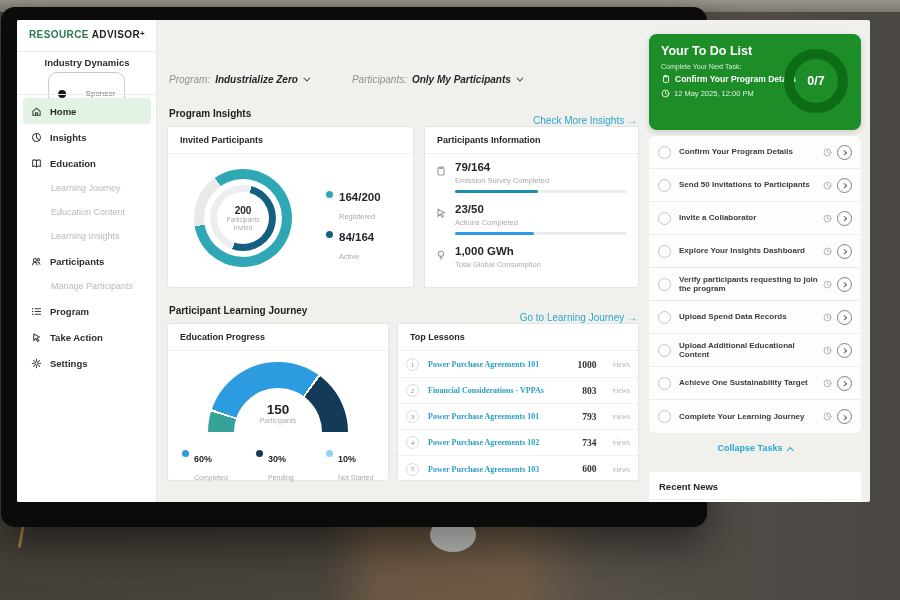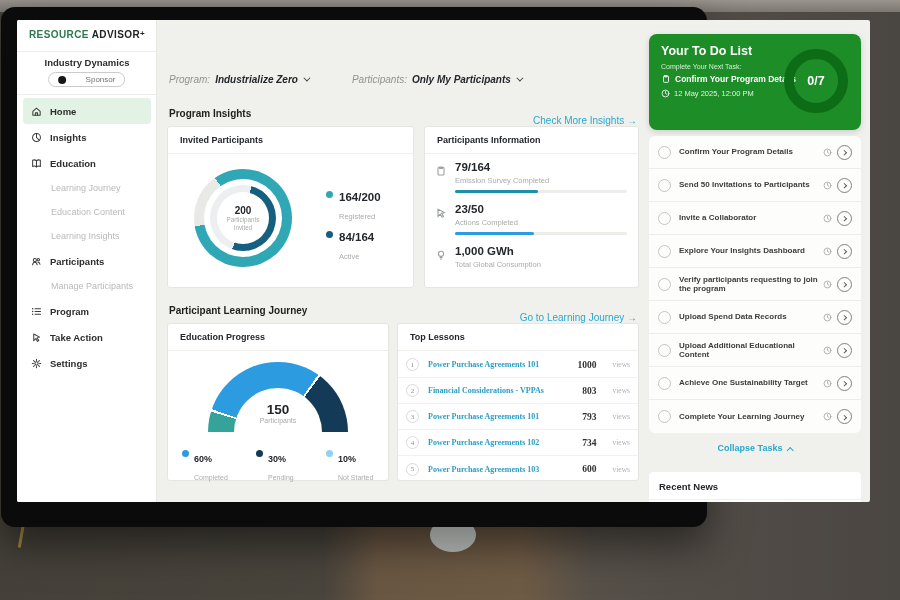--- a/index.html
+++ b/index.html
@@ -11,21 +11,21 @@
 
   .monitor { position:absolute; left:1px; top:7px; width:706px; height:520px; background:#0b0b0b; border-radius:14px; box-shadow:0 18px 40px rgba(0,0,0,.5); }
   .screen { position:absolute; left:16px; top:13px; width:853px; height:482px; background:#f0f1ed; border-radius:2px; overflow:hidden; }
 
   
   .sb { position:absolute; left:0; top:0; width:140px; height:482px; background:#fff; border-right:1px solid #e7e8e4; }
   .sb-logo { position:absolute; left:12px; top:9px; font-size:10px; font-weight:bold; letter-spacing:.4px; }
   .sb-logo .g { color:#2c7a4e; } .sb-logo .d { color:#20241f; } .sb-logo .plus { color:#20241f; font-size:8px; vertical-align:top; }
   .sb-div { position:absolute; left:0; width:140px; border-top:1px solid #ececе8; border-top:1px solid #ececе8; border-top:1px solid #ececea; }
   .sb-org { position:absolute; left:0; top:37px; width:140px; text-align:center; font-size:9.5px; font-weight:bold; color:#2a2d2a; }
-  .sb-pill { position:absolute; left:50%; transform:translateX(-50%); top:52px; display:inline-flex; align-items:center; gap:20px; border:1px solid #c9ccc9; border-radius:9px; padding:2px 9px; font-size:8px; color:#6f7370; background:#fff; }
+  .sb-pill { position:absolute; left:50%; transform:translateX(-50%); top:52px; display:inline-flex; align-items:center; gap:20px; border:1px solid #c9ccc9; border-radius:9px; padding:16px 9px; font-size:8px; color:#6f7370; background:#fff; }
   .sb-pill .dot { width:8px; height:8px; border-radius:50%; background:#15181a; }
   .nav { position:absolute; left:0; top:78px; width:140px; display:flex; flex-direction:column; }
   .nav-item { height:26px; display:flex; align-items:center; gap:8px; padding:0 8px 0 14px; font-size:9.5px; font-weight:bold; color:#2b2e2a; cursor:pointer; }
   .nav-item.active { background:#e2f2e4; margin:0 6px; padding-left:8px; border-radius:4px; }
   .nav-item svg { flex:0 0 auto; stroke:#3a3d39; fill:none; stroke-width:1.1; stroke-linecap:round; stroke-linejoin:round; }
   .nav-sub { height:24px; display:flex; align-items:center; padding-left:34px; font-size:9px; color:#b7bab7; cursor:pointer; }
 
   
   .h1 { position:absolute; left:152px; top:18px; font-size:17px; font-weight:bold; color:#15171a; letter-spacing:.2px; }
   .filters { position:absolute; left:152px; top:54px; font-size:10px; display:flex; gap:44px;font-style:italic; }

